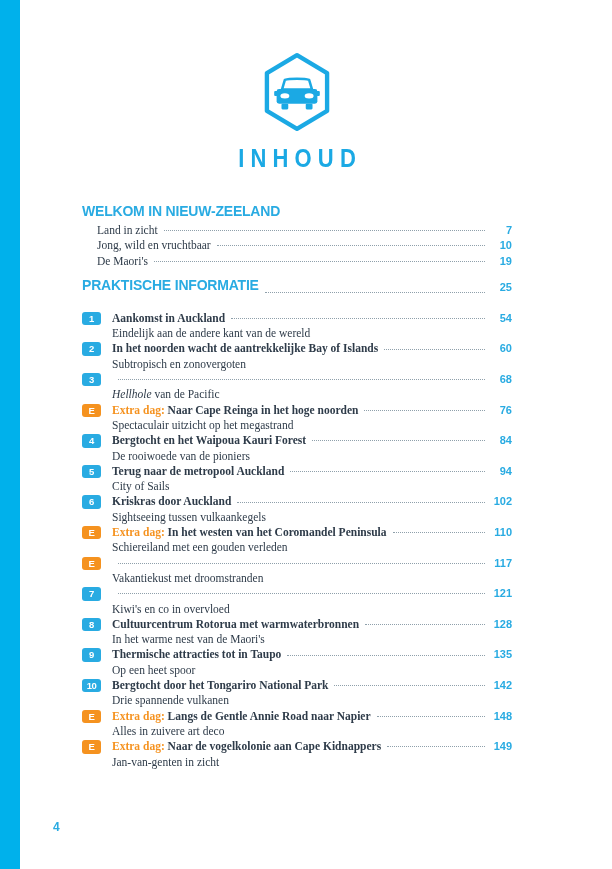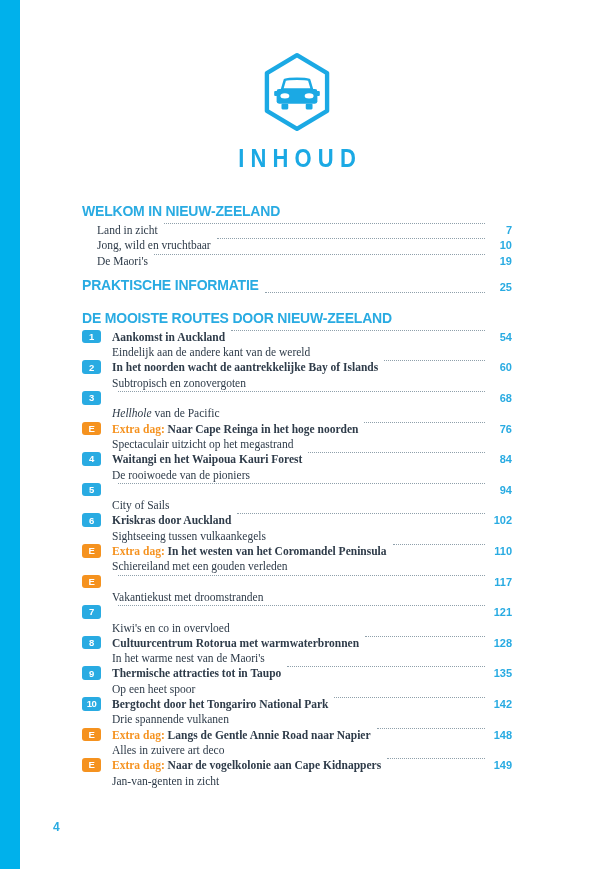--- a/index.html
+++ b/index.html
@@ -42,21 +42,21 @@
     margin-bottom:4px;
   }
   .section-heading {
     font-family:"Liberation Sans", sans-serif;
     font-weight:bold;
     font-size:14px; line-height:15px;
     letter-spacing:-0.2px;
     color:#29ABE2;
     white-space:nowrap;
   }
-  .entry-line { display:flex; align-items:flex-start; line-height:15.3px; }
+  .entry-line { display:flex; align-items:center; line-height:15.3px; }
   .entry-line.indented { padding-left:15px; }
   .entry-title { font-size:11.5px; white-space:nowrap; }
   .entry-title.bold { font-weight:bold; }
   .extra-prefix { color:#F5921F; font-weight:bold; }
   .leader {
     flex:1;
     margin:0 5px 0 6px;
     border-bottom:1px dotted #8fa0ab;
     min-width:12px;
   }
@@ -149,23 +149,20 @@
           </div>
         </div>
         <div class="toc-section second">
           <div class="section-heading-row">
             <span class="section-heading">PRAKTISCHE INFORMATIE</span>
             <span class="leader"></span>
             <span class="pagenum">25</span>
           </div>
         </div>
         <div class="toc-section third">
-          <div class="section-heading-row">
-            <span class="section-heading">DE MOOISTE ROUTES DOOR NIEUW-ZEELAND</span>
-          </div>
           <div class="entry">
             <div class="entry-line">
               <span class="badge cyan">1</span>
               <span class="entry-title bold"><span>Aankomst in Auckland</span></span>
               <span class="leader"></span>
               <span class="pagenum">54</span>
             </div>
             <div class="entry-sub">Eindelijk aan de andere kant van de wereld</div>
           </div>
           <div class="entry">
@@ -190,29 +187,30 @@
               <span class="badge orange">E</span>
               <span class="entry-title bold"><span class="extra-prefix">Extra dag:</span> <span>Naar Cape Reinga in het hoge noorden</span></span>
               <span class="leader"></span>
               <span class="pagenum">76</span>
             </div>
             <div class="entry-sub">Spectaculair uitzicht op het megastrand</div>
           </div>
           <div class="entry">
             <div class="entry-line">
               <span class="badge cyan">4</span>
-              <span class="entry-title bold"><span>Waitangi en het Waipoua Kauri Forest</span></span>
+              <span class="entry-title bold"><span>Bergtocht en het Waipoua Kauri Forest</span></span>
               <span class="leader"></span>
               <span class="pagenum">84</span>
             </div>
             <div class="entry-sub">De rooiwoede van de pioniers</div>
           </div>
           <div class="entry">
             <div class="entry-line">
               <span class="badge cyan">5</span>
+              <span class="entry-title bold"><span>Terug naar de metropool Auckland</span></span>
               <span class="leader"></span>
               <span class="pagenum">94</span>
             </div>
             <div class="entry-sub">City of Sails</div>
           </div>
           <div class="entry">
             <div class="entry-line">
               <span class="badge cyan">6</span>
               <span class="entry-title bold"><span>Kriskras door Auckland</span></span>
               <span class="leader"></span>

